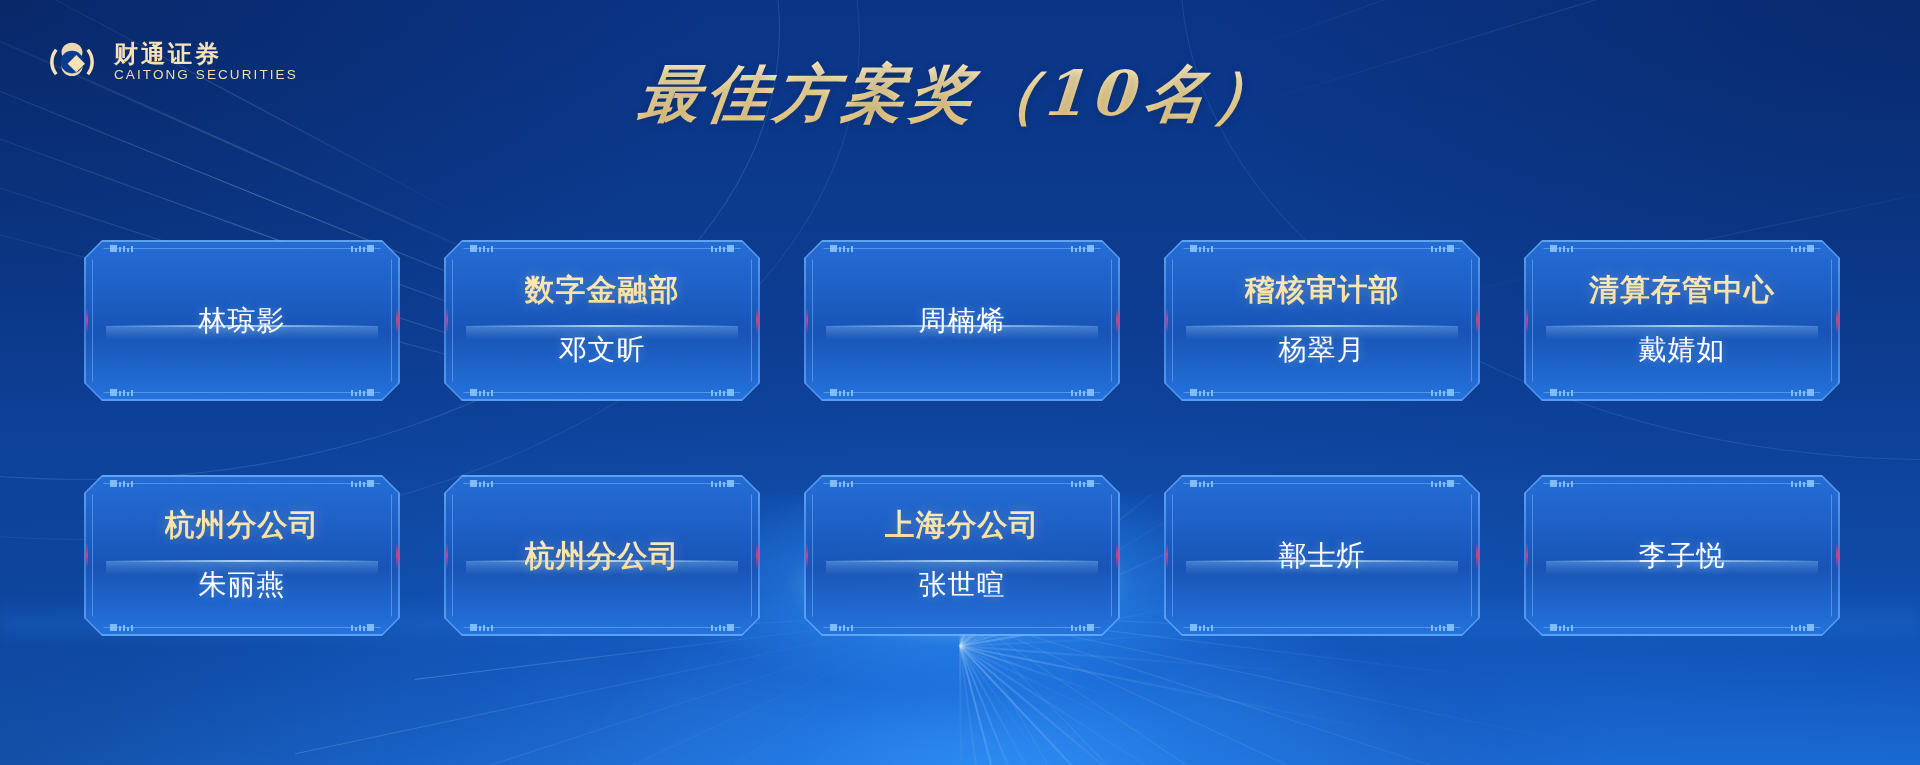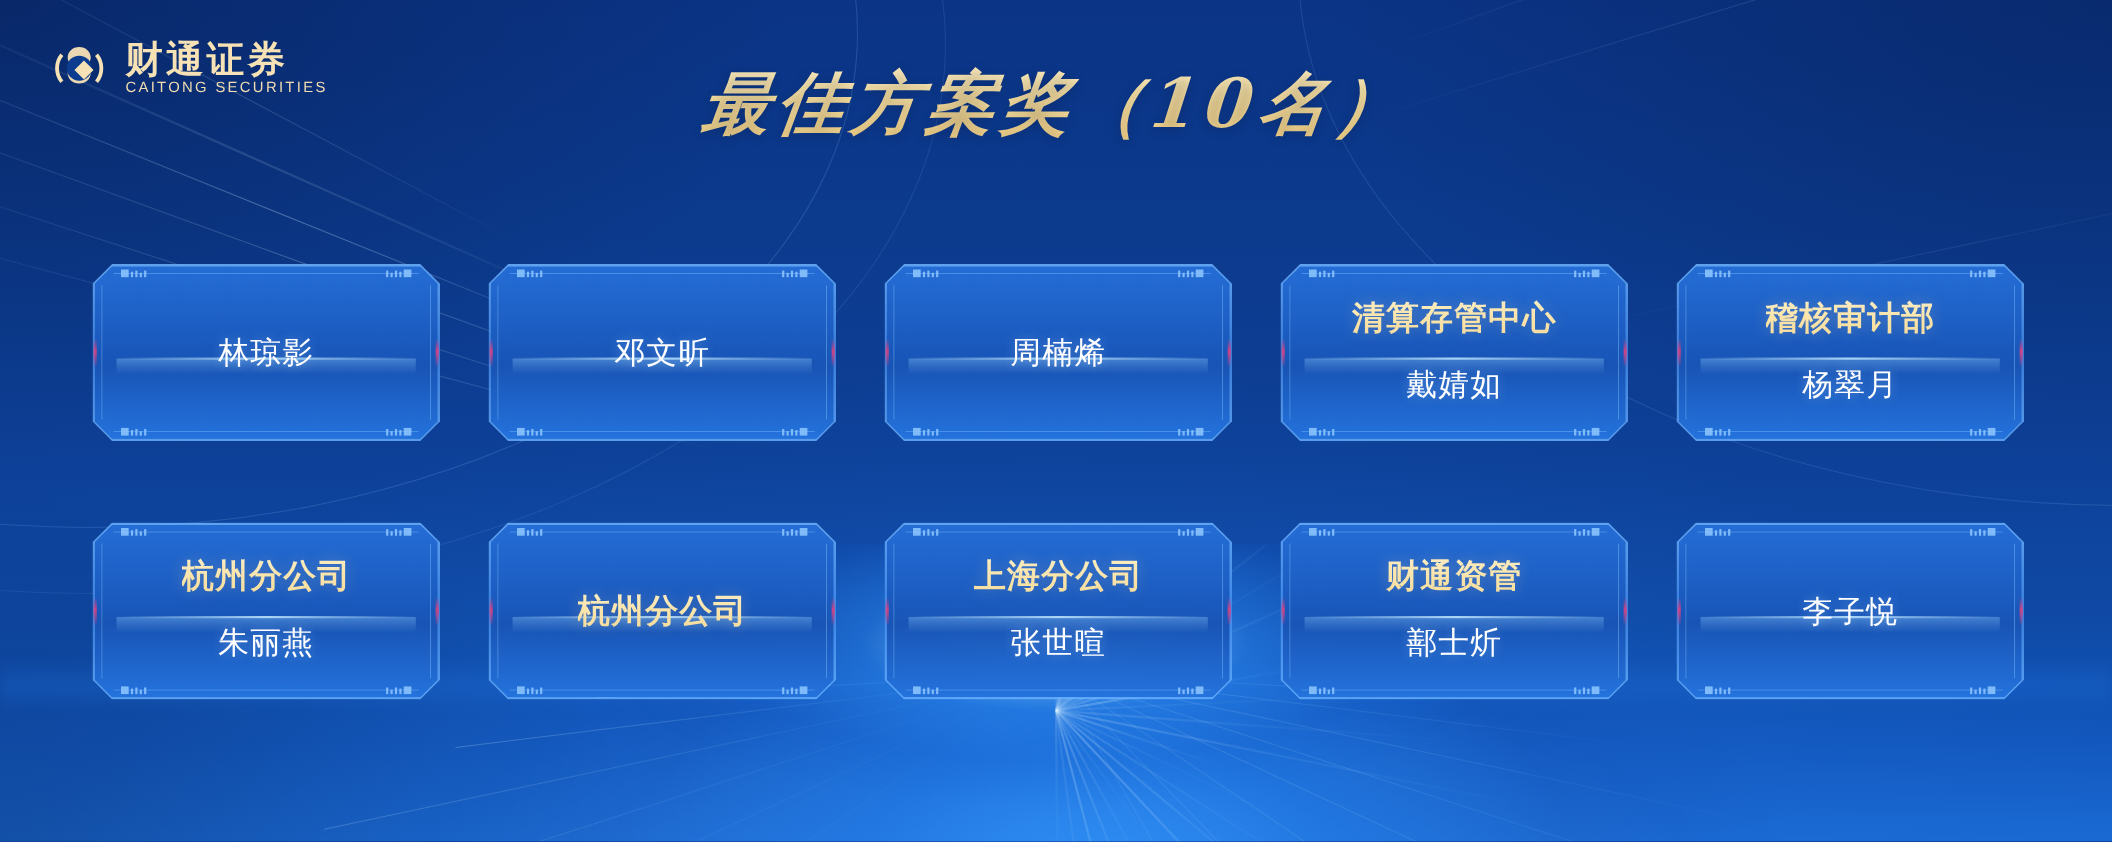--- a/index.html
+++ b/index.html
@@ -94,21 +94,21 @@
   }
 
   
   .logo {
     position:absolute; left:44px; top:34px;
     display:flex; align-items:center; gap:14px; z-index:8;
   }
   .logo-mark { width:56px; height:56px; flex:0 0 auto; }
   .logo-text { display:flex; flex-direction:column; gap:2px; }
   .logo-cn {
-    font-size:34px; font-weight:bold; letter-spacing:3px;
+    font-size:24px; font-weight:bold; letter-spacing:3px;
     color:#f6e2b4; line-height:1;
     font-family:"DejaVu Sans","Liberation Sans",sans-serif;
   }
   .logo-en {
     font-size:13.5px; letter-spacing:2.1px; color:#f0dcb0; line-height:1;
     font-family:"Liberation Sans",sans-serif;
   }
 
   
   .title-wrap {
@@ -389,20 +389,21 @@
             <i></i>
             <i></i>
             <i></i>
             <i></i>
             <i></i>
           </span>
           <span class="accent ac-l"></span>
           <span class="accent ac-r"></span>
           <div class="divider"></div>
           <div class="card-content">
+            <div class="dept">数字金融部</div>
             <div class="person">邓文昕</div>
           </div>
         </div>
         <div class="card">
           <div class="card-outer"></div>
           <div class="card-inner-mask"></div>
           <div class="card-rule"></div>
           <span class="ticks tk-tl">
             <i></i>
             <i></i>
@@ -429,20 +430,60 @@
             <i></i>
             <i></i>
             <i></i>
             <i></i>
           </span>
           <span class="accent ac-l"></span>
           <span class="accent ac-r"></span>
           <div class="divider"></div>
           <div class="card-content">
             <div class="person">周楠烯</div>
+          </div>
+        </div>
+        <div class="card">
+          <div class="card-outer"></div>
+          <div class="card-inner-mask"></div>
+          <div class="card-rule"></div>
+          <span class="ticks tk-tl">
+            <i></i>
+            <i></i>
+            <i></i>
+            <i></i>
+            <i></i>
+          </span>
+          <span class="ticks tk-tr">
+            <i></i>
+            <i></i>
+            <i></i>
+            <i></i>
+            <i></i>
+          </span>
+          <span class="ticks tk-bl">
+            <i></i>
+            <i></i>
+            <i></i>
+            <i></i>
+            <i></i>
+          </span>
+          <span class="ticks tk-br">
+            <i></i>
+            <i></i>
+            <i></i>
+            <i></i>
+            <i></i>
+          </span>
+          <span class="accent ac-l"></span>
+          <span class="accent ac-r"></span>
+          <div class="divider"></div>
+          <div class="card-content">
+            <div class="dept">稽核审计部</div>
+            <div class="person">杨翠月</div>
           </div>
         </div>
         <div class="card">
           <div class="card-outer"></div>
           <div class="card-inner-mask"></div>
           <div class="card-rule"></div>
           <span class="ticks tk-tl">
             <i></i>
             <i></i>
             <i></i>
@@ -471,60 +512,20 @@
             <i></i>
           </span>
           <span class="accent ac-l"></span>
           <span class="accent ac-r"></span>
           <div class="divider"></div>
           <div class="card-content">
             <div class="dept">清算存管中心</div>
             <div class="person">戴婧如</div>
           </div>
         </div>
-        <div class="card">
-          <div class="card-outer"></div>
-          <div class="card-inner-mask"></div>
-          <div class="card-rule"></div>
-          <span class="ticks tk-tl">
-            <i></i>
-            <i></i>
-            <i></i>
-            <i></i>
-            <i></i>
-          </span>
-          <span class="ticks tk-tr">
-            <i></i>
-            <i></i>
-            <i></i>
-            <i></i>
-            <i></i>
-          </span>
-          <span class="ticks tk-bl">
-            <i></i>
-            <i></i>
-            <i></i>
-            <i></i>
-            <i></i>
-          </span>
-          <span class="ticks tk-br">
-            <i></i>
-            <i></i>
-            <i></i>
-            <i></i>
-            <i></i>
-          </span>
-          <span class="accent ac-l"></span>
-          <span class="accent ac-r"></span>
-          <div class="divider"></div>
-          <div class="card-content">
-            <div class="dept">稽核审计部</div>
-            <div class="person">杨翠月</div>
-          </div>
-        </div>
       </div>
     <div class="row">
         <div class="card">
           <div class="card-outer"></div>
           <div class="card-inner-mask"></div>
           <div class="card-rule"></div>
           <span class="ticks tk-tl">
             <i></i>
             <i></i>
             <i></i>
@@ -668,21 +669,20 @@
             <i></i>
             <i></i>
             <i></i>
             <i></i>
             <i></i>
           </span>
           <span class="accent ac-l"></span>
           <span class="accent ac-r"></span>
           <div class="divider"></div>
           <div class="card-content">
-            <div class="dept">财通资管</div>
             <div class="person">鄯士炘</div>
           </div>
         </div>
         <div class="card">
           <div class="card-outer"></div>
           <div class="card-inner-mask"></div>
           <div class="card-rule"></div>
           <span class="ticks tk-tl">
             <i></i>
             <i></i>

